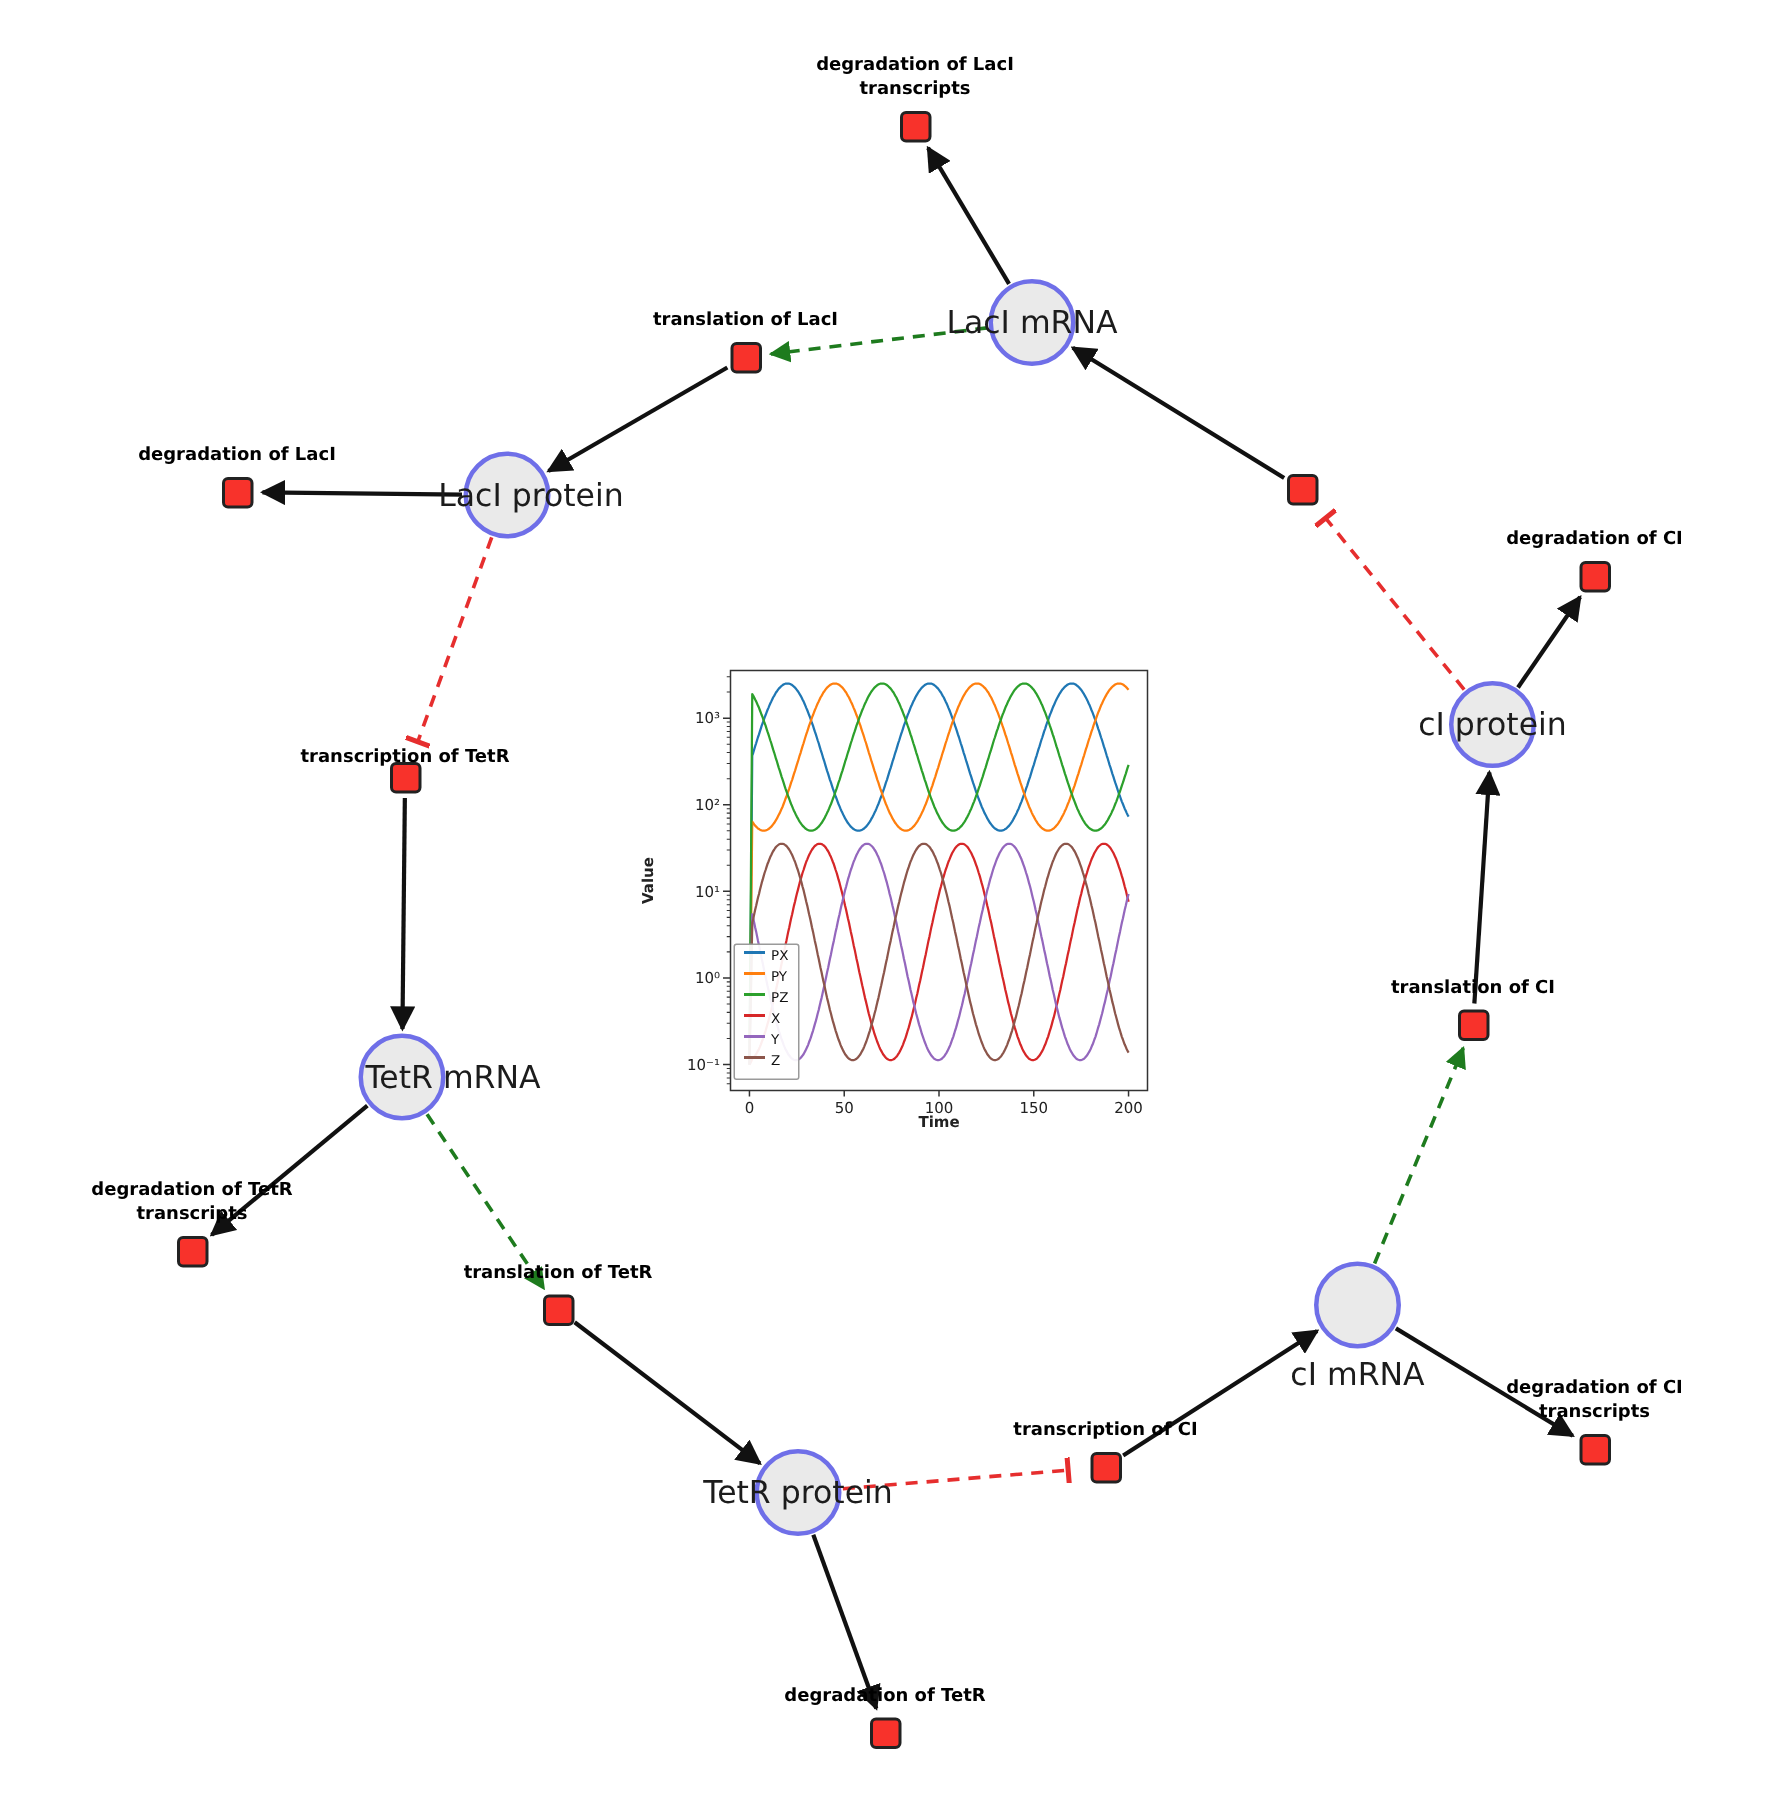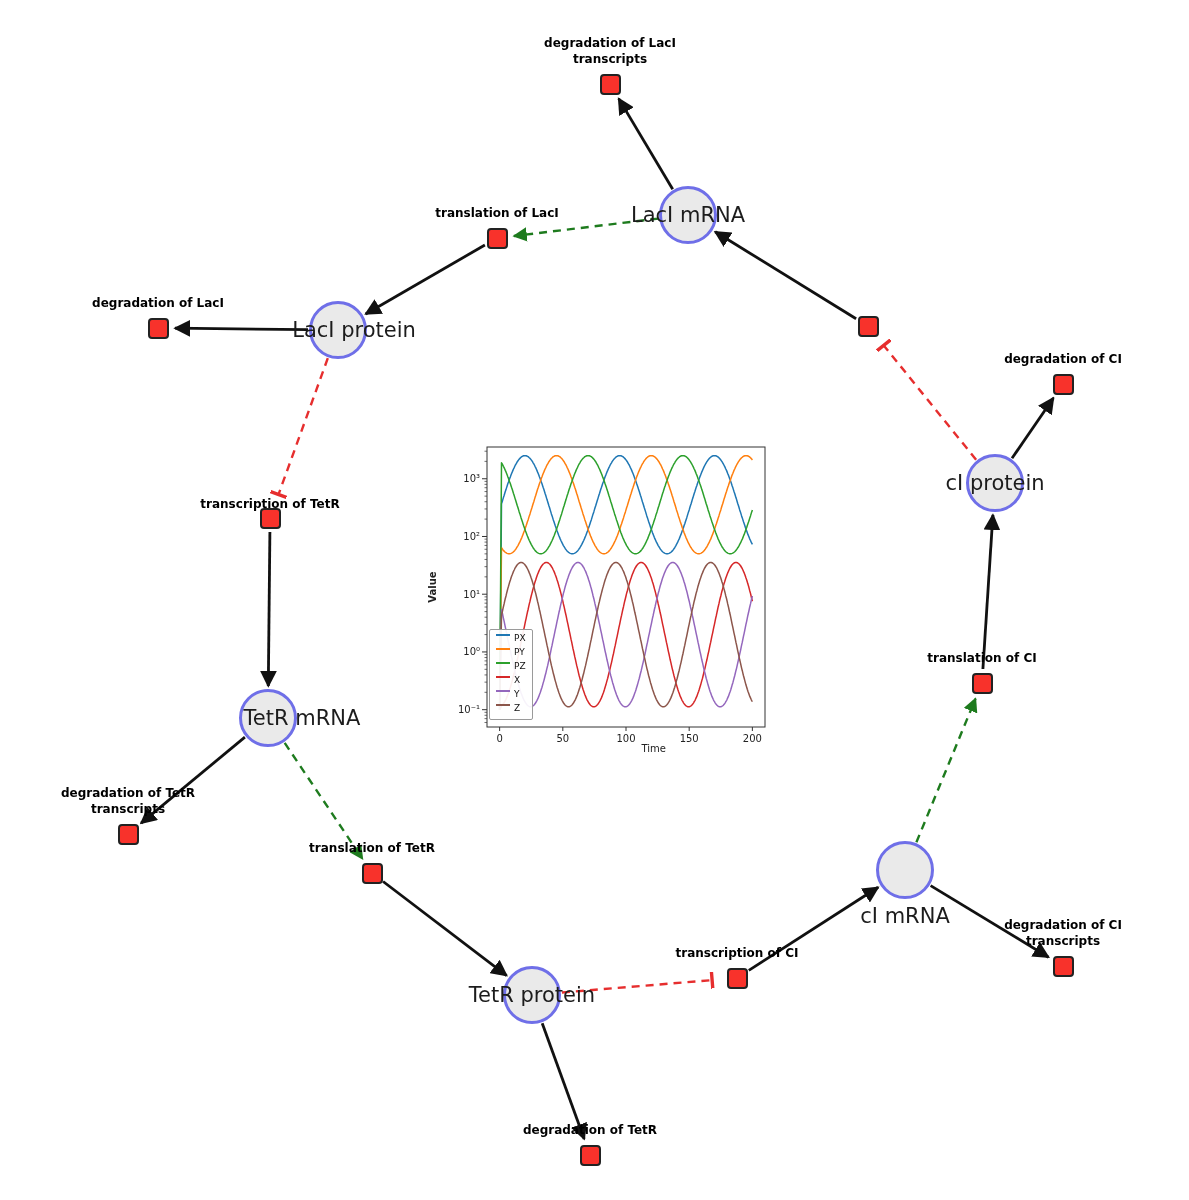--- a/index.html
+++ b/index.html
@@ -10,22 +10,22 @@
            background:#eaeaea;border:3.5px solid #6f6fe8;box-sizing:border-box;z-index:2;}
   .species-label{position:absolute;transform:translate(-50%,-50%);font-size:21px;
            color:#1c1c1c;white-space:nowrap;z-index:3;}
   .reaction{position:absolute;width:21px;height:21px;background:#f8322b;
            border:2px solid #222;border-radius:4px;box-sizing:border-box;z-index:2;}
   .reaction-label{position:absolute;transform:translate(-50%,-100%);font-size:12px;
            font-weight:bold;color:#000;text-align:center;white-space:pre-line;
            line-height:1.35;z-index:3;}
   #chart{position:absolute;left:425px;top:437px;width:345px;height:325px;z-index:4;background:#fff;}
   #chart svg{position:absolute;left:0;top:0;font-family:inherit;}
-  #chart .xlabel{position:absolute;left:161px;top:306px;width:80px;text-align:right;
-           font-size:10px;font-weight:normal;color:#222;}
+  #chart .xlabel{position:absolute;left:161px;top:306px;width:80px;text-align:center;
+           font-size:10px;font-weight:bold;color:#222;}
   #chart .ylabel{position:absolute;left:-27px;top:144px;width:70px;height:12px;text-align:center;
            font-size:10px;font-weight:bold;color:#222;transform:rotate(-90deg);}
   #legend{position:absolute;left:64px;top:192px;z-index:5;background:rgba(255,255,255,0.92);
            border:1px solid #9a9a9a;border-radius:2px;padding:4px 6px;display:flex;
            flex-direction:column;gap:3px;}
   .legend-row{display:flex;gap:4px;height:11px;}
   .legend-swatch{display:inline-block;width:14px;height:0;}
   .legend-text{font-size:9px;color:#111;line-height:1;}
 </style>
 </head>

